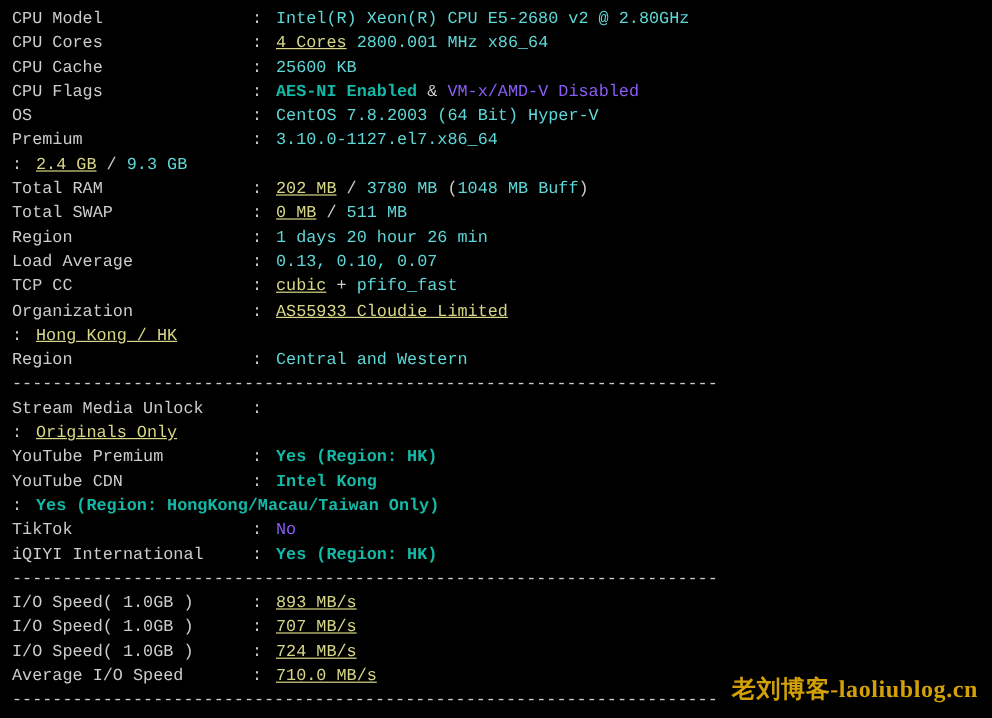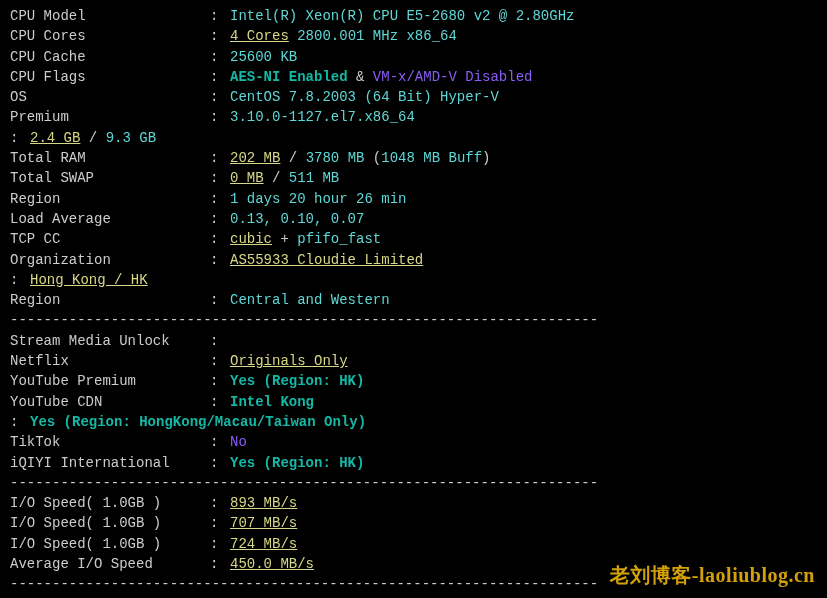--- a/index.html
+++ b/index.html
@@ -71,27 +71,27 @@
     <div class="row"><span class="label white">Total RAM            </span><span class="colon white">: </span><span class="value"><span class="yellow">202 MB</span><span class="white"> / </span><span class="cyan">3780 MB</span><span class="white"> (</span><span class="cyan">1048 MB Buff</span><span class="white">)</span></span></div>
     <div class="row"><span class="label white">Total SWAP           </span><span class="colon white">: </span><span class="value"><span class="yellow">0 MB</span><span class="white"> / </span><span class="cyan">511 MB</span></span></div>
     <div class="row"><span class="label white">Region               </span><span class="colon white">: </span><span class="value"><span class="cyan">1 days 20 hour 26 min</span></span></div>
     <div class="row"><span class="label white">Load Average         </span><span class="colon white">: </span><span class="value"><span class="cyan">0.13, 0.10, 0.07</span></span></div>
     <div class="row"><span class="label white">TCP CC               </span><span class="colon white">: </span><span class="value"><span class="yellow">cubic</span><span class="white"> + </span><span class="cyan">pfifo_fast</span></span></div>
     <div class="row"><span class="label white">Organization         </span><span class="colon white">: </span><span class="value"><span class="yellow">AS55933 Cloudie Limited</span></span></div>
     <div class="row"><span class="colon white">: </span><span class="value"><span class="yellow">Hong Kong / HK</span></span></div>
     <div class="row"><span class="label white">Region               </span><span class="colon white">: </span><span class="value"><span class="cyan">Central and Western</span></span></div>
     <div class="divider">----------------------------------------------------------------------</div>
     <div class="row"><span class="label white">Stream Media Unlock  </span><span class="colon white">: </span><span class="value"></span></div>
-    <div class="row"><span class="label white">Netflix              </span><span class="colon white">: </span><span class="value"><span class="yellow">Originals Only</span></span></div>
+    <div class="row"><span class="colon white">: </span><span class="value"><span class="yellow">Originals Only</span></span></div>
     <div class="row"><span class="label white">YouTube Premium      </span><span class="colon white">: </span><span class="value"><span class="green">Yes (Region: HK)</span></span></div>
     <div class="row"><span class="label white">YouTube CDN          </span><span class="colon white">: </span><span class="value"><span class="green">Intel Kong</span></span></div>
     <div class="row"><span class="colon white">: </span><span class="value"><span class="green">Yes (Region: HongKong/Macau/Taiwan Only)</span></span></div>
     <div class="row"><span class="label white">TikTok               </span><span class="colon white">: </span><span class="value"><span class="red">No</span></span></div>
     <div class="row"><span class="label white">iQIYI International  </span><span class="colon white">: </span><span class="value"><span class="green">Yes (Region: HK)</span></span></div>
     <div class="divider">----------------------------------------------------------------------</div>
     <div class="row"><span class="label white">I/O Speed( 1.0GB )   </span><span class="colon white">: </span><span class="value"><span class="yellow">893 MB/s</span></span></div>
     <div class="row"><span class="label white">I/O Speed( 1.0GB )   </span><span class="colon white">: </span><span class="value"><span class="yellow">707 MB/s</span></span></div>
     <div class="row"><span class="label white">I/O Speed( 1.0GB )   </span><span class="colon white">: </span><span class="value"><span class="yellow">724 MB/s</span></span></div>
-    <div class="row"><span class="label white">Average I/O Speed    </span><span class="colon white">: </span><span class="value"><span class="yellow">450.0 MB/s</span></span></div>
+    <div class="row"><span class="label white">Average I/O Speed    </span><span class="colon white">: </span><span class="value"><span class="yellow">710.0 MB/s</span></span></div>
     <div class="divider">----------------------------------------------------------------------</div>
   </div>
 
 <div class="watermark">老刘博客-laoliublog.cn</div>
 
 </body></html>

